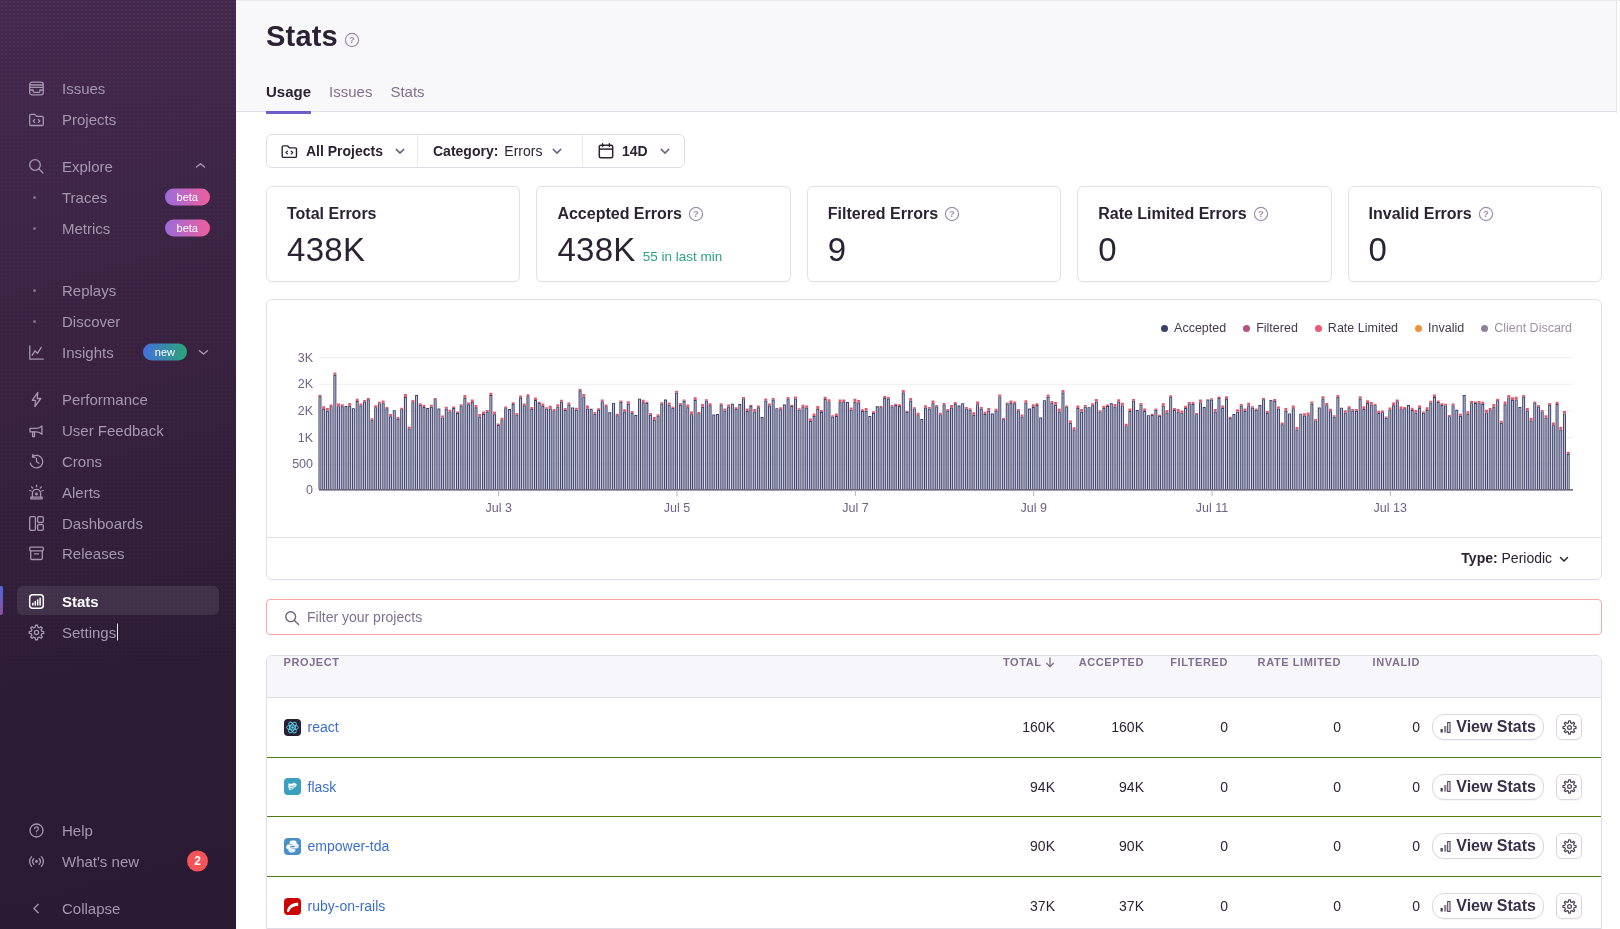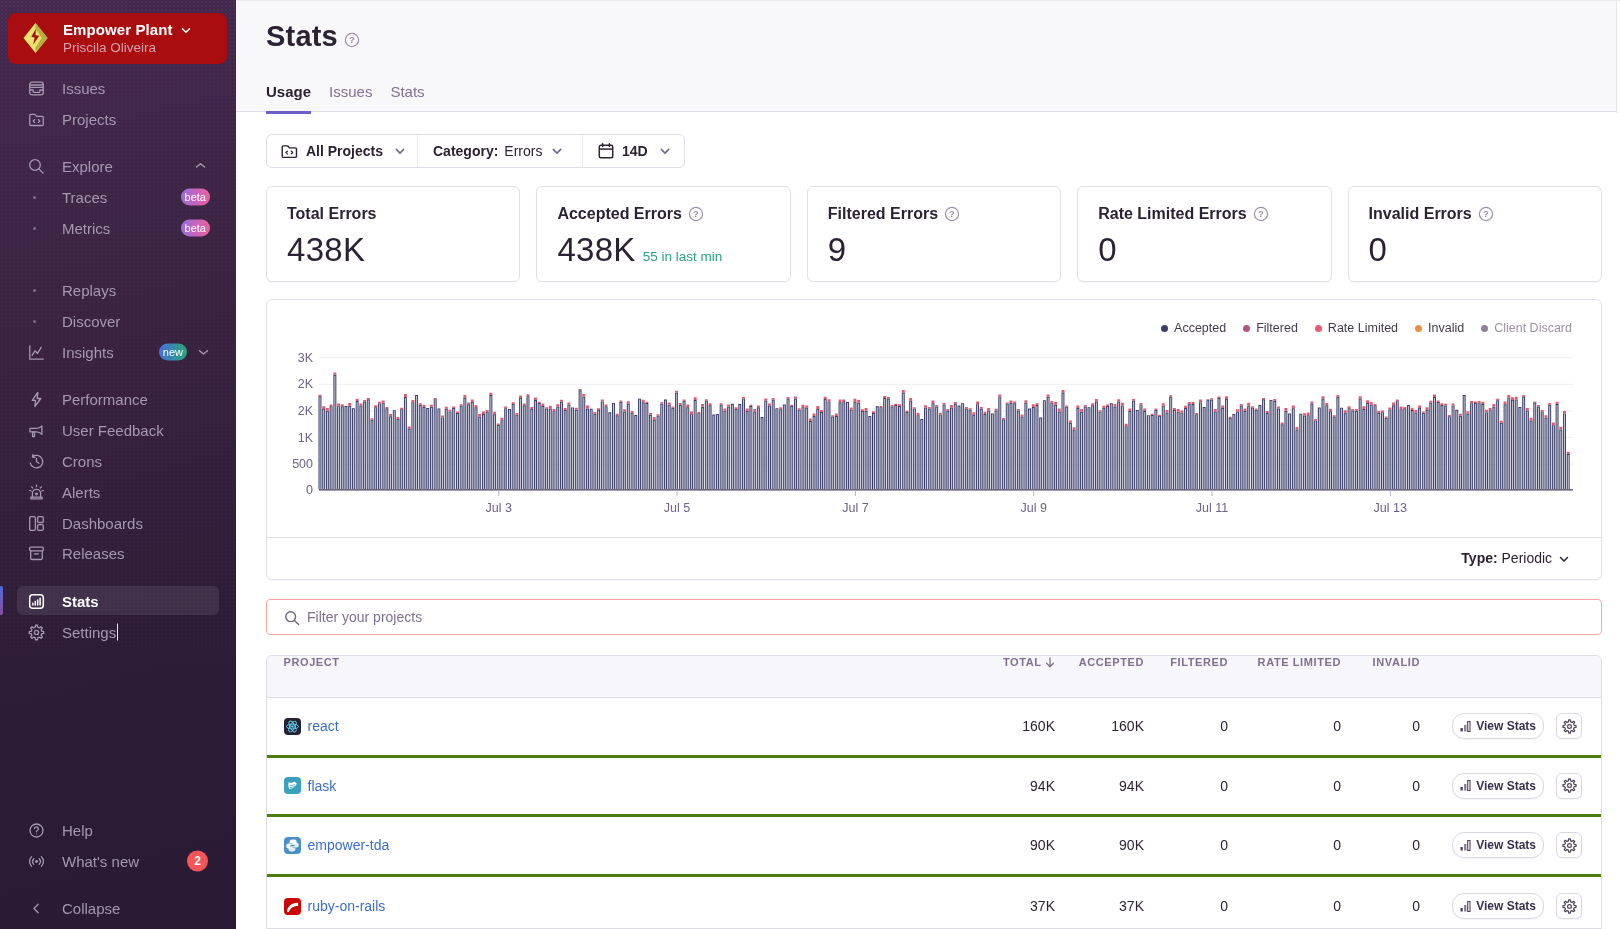--- a/index.html
+++ b/index.html
@@ -16,21 +16,21 @@
   mask-image:linear-gradient(180deg, rgba(0,0,0,0.85) 0%, rgba(0,0,0,0.45) 12%, rgba(0,0,0,0.3) 30%, rgba(0,0,0,0.28) 55%, rgba(0,0,0,0.5) 64%, rgba(0,0,0,0.15) 72%, rgba(0,0,0,0.06) 85%, rgba(0,0,0,0.04) 100%); }
 .orgbox { position:absolute; left:8px; top:13px; width:219px; height:51px; background:#a90d10; border-radius:8px; }
 .orgbox .logo { position:absolute; left:14px; top:8px; }
 .orgbox .oname { position:absolute; left:55px; top:8px; font-size:15px; font-weight:bold; color:#fff; letter-spacing:.1px; }
 .orgbox .oname svg { margin-left:4px; vertical-align:1px; }
 .orgbox .ouser { position:absolute; left:55px; top:27px; font-size:13.5px; color:#cfa3ac; }
 .navitem { position:absolute; left:0; width:236px; height:31px; color:#a598b0; font-size:15px; }
 .navitem .ic { position:absolute; left:28px; top:50%; margin-top:-8px; width:17px; height:17px; }
 .navitem .lbl { position:absolute; left:62px; top:50%; transform:translateY(-50%); white-space:nowrap; }
 .navitem .bullet { position:absolute; left:33px; top:50%; margin-top:-1.5px; width:3px; height:3px; border-radius:50%; background:#7d7089; }
-.badge { position:absolute; top:50%; transform:translateY(-50%); height:17px; line-height:17px; border-radius:9px; padding:0 4px; font-size:11px; color:#fff; }
+.badge { position:absolute; top:50%; transform:translateY(-50%); height:17px; line-height:17px; border-radius:9px; padding:0 12px; font-size:11px; color:#fff; }
 .badge.beta { right:26px; background:linear-gradient(90deg,#9a6cdb,#ef5e9c); }
 .badge.new  { right:49px; background:linear-gradient(90deg,#4470dc,#2ba576); }
 .chev { position:absolute; right:30px; top:50%; margin-top:-3.5px; } .chev svg { display:block; }
 .stats-active { position:absolute; left:17px; top:586px; width:202px; height:29px; background:rgba(255,255,255,0.085); border-radius:6px; }
 .accentbar { position:absolute; left:0; top:586px; width:3px; height:29px; background:linear-gradient(#4e6bd8,#8a4fa0); border-radius:0 2px 2px 0; }
 .navitem.active { color:#fff; font-weight:bold; }
 .redbadge { position:absolute; left:187px; top:50%; transform:translateY(-50%); width:21px; height:21px; border-radius:50%; background:#f55459; color:#fff; font-size:12px; text-align:center; line-height:21px; font-weight:bold; }
 .caret { display:inline-block; width:1px; height:17px; background:#e8e3ec; vertical-align:-3px; margin-left:1px; }
 
 
@@ -64,49 +64,37 @@
 .panelfoot .dr b { color:#4d455c; font-weight:bold; margin-right:10px; }
 .panelfoot .tp { position:absolute; right:32px; top:12px; }
 .panelfoot .tp b { font-weight:bold; }
 
 .search { position:absolute; left:30px; top:599px; width:1336px; height:36px; border:1px solid #fca5a5; border-radius:4px; background:#fff; }
 .search .mag { position:absolute; left:17px; top:10px; }
 .search .ph { position:absolute; left:40px; top:9px; font-size:14px; color:#80708f; }
 
 .table { position:absolute; left:30px; top:655px; width:1336px; height:274px; border:1px solid #e0dce5; border-radius:6px 6px 0 0; background:#fff; overflow:hidden; }
 .thead { height:42px; background:#f7f6fa; border-bottom:1px solid #e0dce5; display:flex; align-items:flex-start; font-size:11px; font-weight:bold; color:#80708f; letter-spacing:.6px; }
-.trow { height:59.5px; border-bottom:3px solid #4d7c0f; display:flex; align-items:center; font-size:14px; color:#2b2233; }
+.trow { height:59.5px; border-bottom:1px solid #4d7c0f; display:flex; align-items:center; font-size:14px; color:#2b2233; }
 .trow:last-child { border-bottom:none; }
 .c-proj { width:700px; padding-left:16.5px; display:flex; align-items:center; gap:7px; }
 .c-num { text-align:right; }
 .c-tot { width:88px; } .c-acc { width:89px; } .c-fil { width:84px; } .c-rl { width:113px; } .c-inv { width:79px; }
 .c-act { flex:1; display:flex; justify-content:flex-end; align-items:center; gap:12px; padding-right:19px; }
 .plink { color:#3b6ecc; }
 .pic { width:17px; height:17px; border-radius:4px; position:relative; flex:none; }
-.vsbtn { height:26px; border:1px solid #dcd6e1; border-radius:12px; background:#fff; display:flex; align-items:center; gap:5px; padding:0 7px; font-size:12px; font-weight:bold; color:#38304a; box-shadow:0 1px 1px rgba(40,30,60,0.04); }
+.vsbtn { height:26px; border:1px solid #dcd6e1; border-radius:12px; background:#fff; display:flex; align-items:center; gap:5px; padding:0 7px; font-size:16px; font-weight:bold; color:#38304a; box-shadow:0 1px 1px rgba(40,30,60,0.04); }
 .gearbtn { width:26px; height:26px; border:1px solid #dcd6e1; border-radius:6px; background:#fff; display:flex; align-items:center; justify-content:center; box-shadow:0 1px 1px rgba(40,30,60,0.04); }
 </style>
 </head>
 <body>
 <div class="page">
 
   <div class="sidebar">
     <div class="dots"></div>
-    <div class="orgbox">
-      <div class="logo"><svg width="27" height="34" viewBox="0 0 27 34">
-<polygon points="13.5,2 25.5,17 13.5,32 1.5,17" fill="#e8e46e"></polygon>
-<polygon points="13.5,2 25.5,17 13.5,32 13.5,26.5 19.7,17 13.5,7.5" fill="#b7ae3e"></polygon>
-<polygon points="13.5,7.5 19.7,17 13.5,26.5 10.5,23 13.5,17 8.3,17" fill="#c7bf4d" opacity="0.0"></polygon>
-<polygon points="13.9,7.8 9.2,16.1 12.7,16.5 11.1,23.8 17.3,14.8 13.5,14.3" fill="#a90d10"></polygon>
-</svg></div>
-      <div class="oname">Empower Plant <svg width="10" height="7" viewBox="0 0 10 7">
-            <path d="M1.5 1.8 L5 5.2 L8.5 1.8" stroke="#fff" stroke-width="1.6" fill="none" stroke-linecap="round"></path>
-          </svg></div>
-      <div class="ouser">Priscila Oliveira</div>
-    </div>
     <div class="navitem " style="top:72.5px">
         <span class="ic"><svg width="17" height="17" viewBox="0 0 17 17">
             <rect x="1.7" y="2.2" width="13.6" height="12.6" rx="2.4" stroke="currentColor" stroke-width="1.3" fill="none" stroke-linecap="round" stroke-linejoin="round"></rect>
             <path d="M2.2 5h12.6M2.2 7.4h12.6" stroke="currentColor" stroke-width="1.3" fill="none" stroke-linecap="round" stroke-linejoin="round"></path>
             <path d="M2 10h3.1v1.5a0.9 0.9 0 0 0 .9.9h5a0.9 0.9 0 0 0 .9-.9V10H15" stroke="currentColor" stroke-width="1.3" fill="none" stroke-linecap="round" stroke-linejoin="round"></path>
           </svg></span>
         <span class="lbl">Issues</span>
       </div>
       <div class="navitem " style="top:103.5px">
         <span class="ic"><svg width="17" height="17" viewBox="0 0 17 17">

